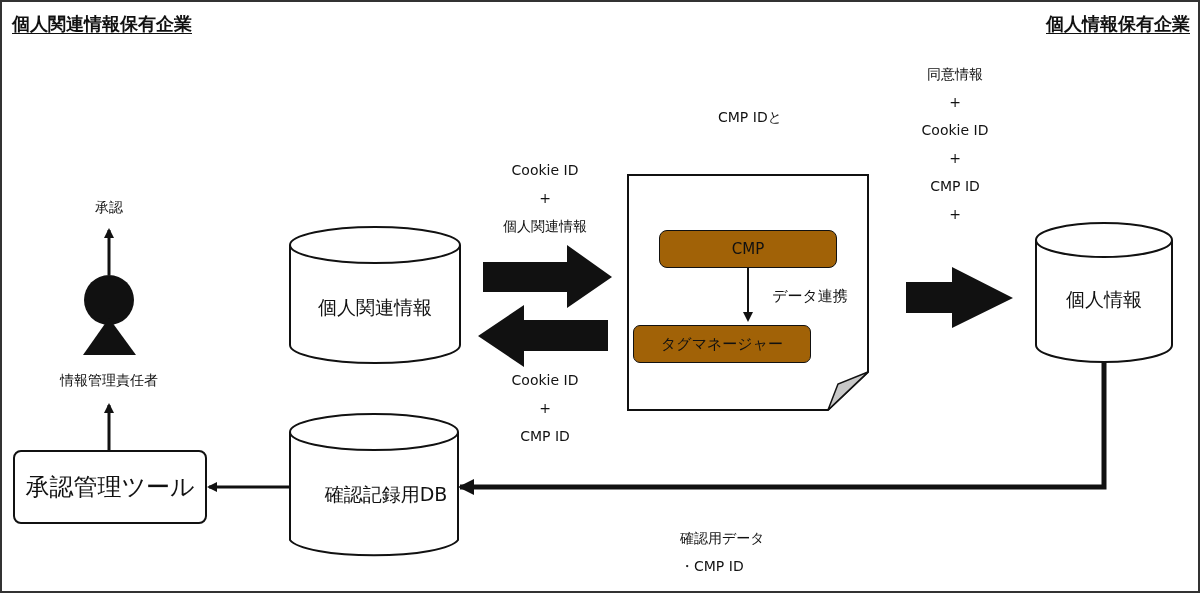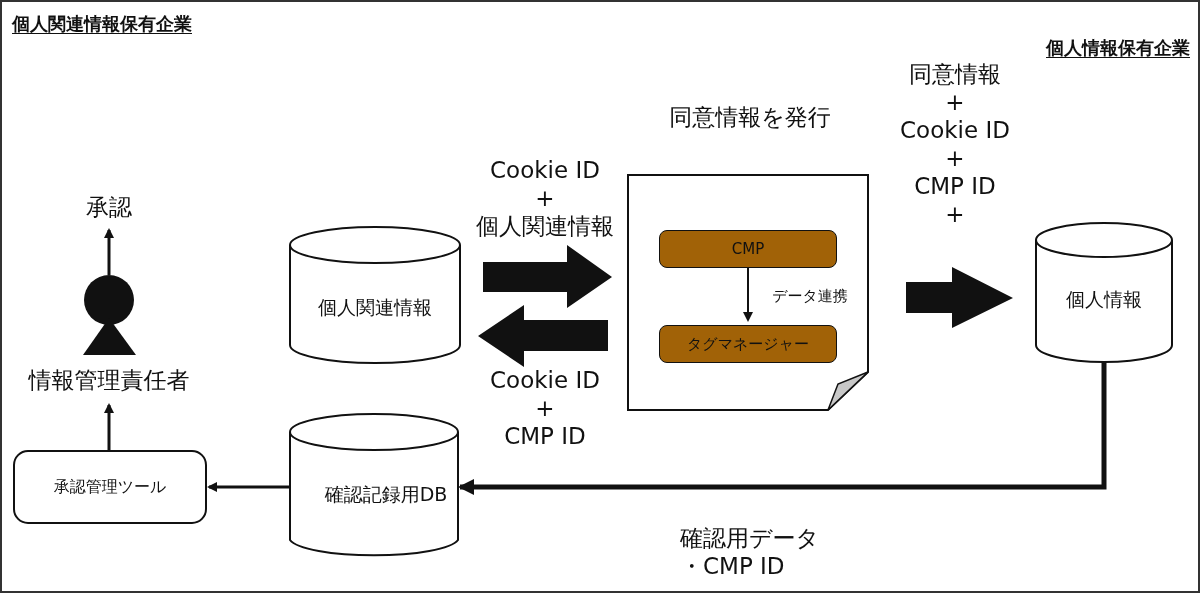--- a/index.html
+++ b/index.html
@@ -1,23 +1,23 @@
 <!DOCTYPE html>
 <html><head>
 <meta charset="utf-8">
 <style>
   html, body { margin:0; padding:0; background:#fff; }
   body { width:1200px; height:593px; position:relative; overflow:hidden;
          font-family:"DejaVu Sans","Liberation Sans",sans-serif; color:#111; }
   .frame { position:absolute; left:0; top:0; width:1196px; height:589px; border:2px solid #333; }
   svg.diagram { position:absolute; left:0; top:0; }
-  .lbl { position:absolute; text-align:center; white-space:nowrap; font-size:23px; line-height:28px; }
+  .lbl { position:absolute; text-align:center; white-space:nowrap; font-size:14px; line-height:28px; }
   .hdr { position:absolute; font-weight:bold; font-size:18px; text-decoration:underline; text-underline-offset:3px; white-space:nowrap; }
-  .box { position:absolute; border:2px solid #111; border-radius:15px; background:#fff;
-         display:flex; align-items:center; justify-content:center; font-size:16px; }
+  .box { position:absolute; border:2px solid #111; border-radius:8px; background:#fff;
+         display:flex; align-items:center; justify-content:center; font-size:24px; }
   .small-box { position:absolute; border:1.5px solid #111; border-radius:8px; background:#a16207;
          display:flex; align-items:center; justify-content:center; font-size:15px; }
   .cyl-lbl { position:absolute; text-align:center; font-size:19px; white-space:nowrap; }
 </style>
 </head>
 <body>
 
 <div class="frame"></div>
 
 <svg class="diagram" width="1200" height="593">
@@ -64,21 +64,21 @@
     <path d="M628,175 L868,175 L868,372 L828,410 L628,410 Z" fill="#fff" stroke="#111" stroke-width="2"></path>
     <path d="M868,372 L838,384 L828,410 Z" fill="#c8c8c8" stroke="#111" stroke-width="1.5"></path>
   </g>
 
   <line x1="748" y1="268" x2="748" y2="320" stroke="#111" stroke-width="2" marker-end="url(#ah)"></line>
 
   <polyline points="1104,362 1104,487 460,487" fill="none" stroke="#111" stroke-width="5" marker-end="url(#ahB)"></polyline>
 </svg>
 
 <div class="hdr" style="left:12px;top:12px;">個人関連情報保有企業</div>
-<div class="hdr" style="right:10px;top:12px;margin-top:24px;">個人情報保有企業</div>
+<div class="hdr" style="right:10px;top:12px;">個人情報保有企業</div>
 
 <div class="lbl" style="left:69px;top:193px;width:80px;">承認</div>
 <div class="lbl" style="left:20px;top:366px;width:178px;">情報管理責任者</div>
 <div class="box" style="left:13px;top:450px;width:190px;height:70px;">
   <span>承認管理ツール</span>
 </div>
 
 <div class="cyl-lbl" style="left:290px;top:295px;width:170px;">個人関連情報</div>
 <div class="cyl-lbl" style="left:290px;top:482px;width:192px;">確認記録用DB</div>
 <div class="cyl-lbl" style="left:1036px;top:287px;width:136px;">個人情報</div>
@@ -89,28 +89,28 @@
   <div>個人関連情報</div>
 </div>
 
 <div class="lbl" style="left:465px;top:366px;width:160px;">
   <div>Cookie ID</div>
   <div>+</div>
   <div>CMP ID</div>
 </div>
 
 <div class="lbl" style="left:640px;top:103px;width:220px;">
-  <div>同意情報を発行</div>
+  <div>CMP IDと</div>
 </div>
 
 <div class="small-box" style="left:659px;top:230px;width:176px;height:36px;">
   <span>CMP</span>
 </div>
 <div class="lbl" style="left:760px;top:282px;width:100px;font-size:15px;">データ連携</div>
-<div class="small-box" style="left:659px;top:325px;width:176px;height:36px;">
+<div class="small-box" style="left:633px;top:325px;width:176px;height:36px;border-radius:7px;">
   <span>タグマネージャー</span>
 </div>
 
 <div class="lbl" style="left:880px;top:60px;width:150px;">
   <div>同意情報</div>
   <div>+</div>
   <div>Cookie ID</div>
   <div>+</div>
   <div>CMP ID</div>
   <div>+</div>

